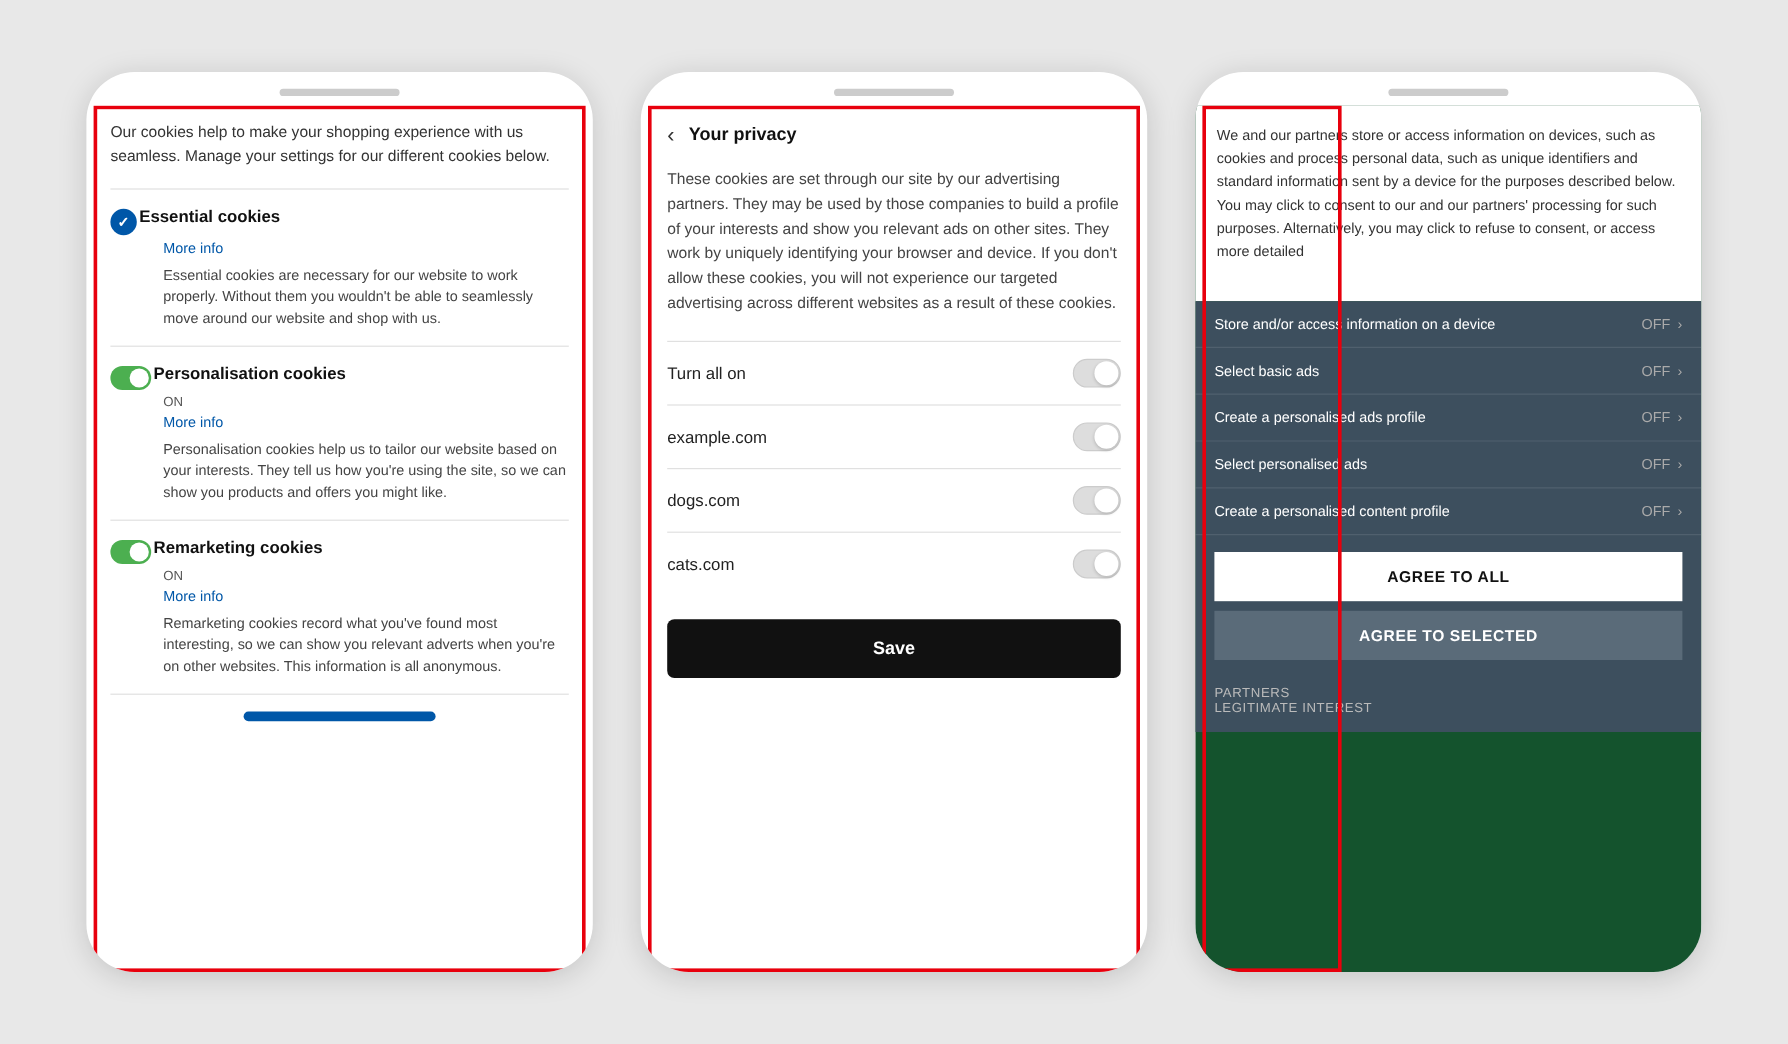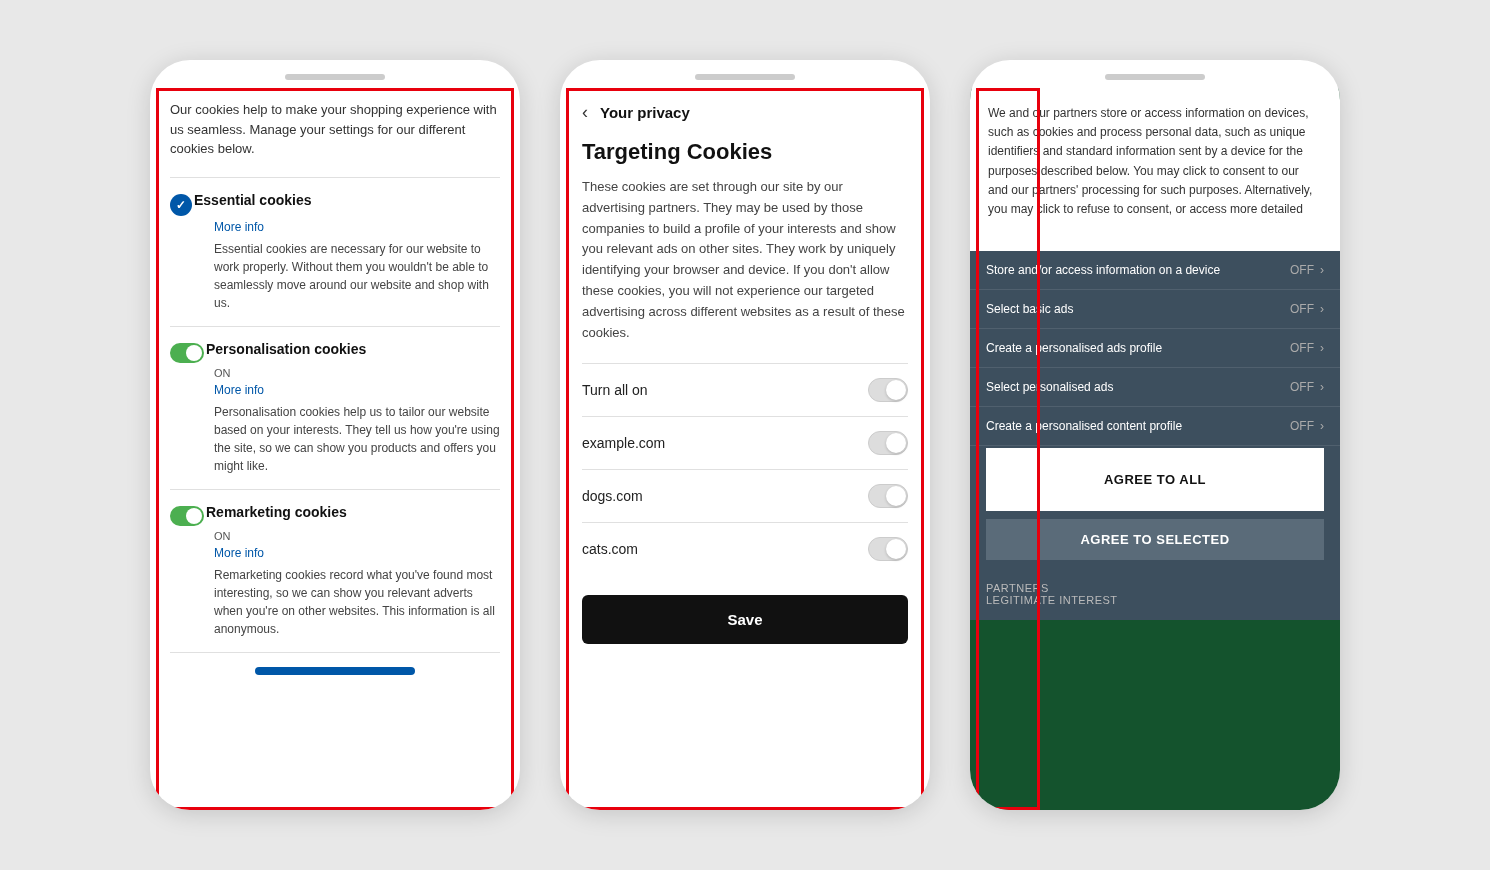--- a/index.html
+++ b/index.html
@@ -11,21 +11,21 @@
       min-height: 870px;
       width: 1490px;
       font-family: -apple-system, BlinkMacSystemFont, 'Segoe UI', Arial, sans-serif;
       gap: 40px;
     }
 
     
     .phone {
       background: #fff;
       border-radius: 40px;
-      width: 370px;
+      width: 422px;
       height: 750px;
       box-shadow: 0 4px 24px rgba(0,0,0,0.15);
       display: flex;
       flex-direction: column;
       align-items: center;
       position: relative;
       overflow: hidden;
     }
     .phone-notch {
       width: 100px;
@@ -263,25 +263,25 @@
       color: #aaa;
       margin-right: 6px;
     }
     .consent-chevron {
       color: #aaa;
       font-size: 12px;
     }
     .agree-to-all-btn {
       display: block;
       width: calc(100% - 32px);
-      margin: 2px 16px 8px;
+      margin: 14px 16px 8px;
       background: #fff;
       color: #111;
       border: none;
-      padding: 24px;
+      padding: 13px;
       font-size: 13px;
       font-weight: 600;
       letter-spacing: 0.5px;
       text-align: center;
       cursor: pointer;
     }
     .agree-to-selected-btn {
       display: block;
       width: calc(100% - 32px);
       margin: 0 16px 12px;
@@ -360,21 +360,20 @@
   <div class="phone-screen">
 
     <div class="red-border" style="top:0; left:6px; right:6px; bottom:0;"></div>
 
     <div class="phone2-content">
       <div class="phone2-header">
         <span class="back-arrow">‹</span>
         <span class="phone2-header-title">Your privacy</span>
       </div>
 
-      <div class="phone2-section-title">Targeting Cookies</div>
       <p class="phone2-description">These cookies are set through our site by our advertising partners. They may be used by those companies to build a profile of your interests and show you relevant ads on other sites. They work by uniquely identifying your browser and device. If you don't allow these cookies, you will not experience our targeted advertising across different websites as a result of these cookies.</p>
 
       <div class="toggle-row">
         <span class="toggle-row-label">Turn all on</span>
         <div class="toggle-off"></div>
       </div>
 
       <div class="toggle-row">
         <span class="toggle-row-label">example.com</span>
         <div class="toggle-off"></div>

